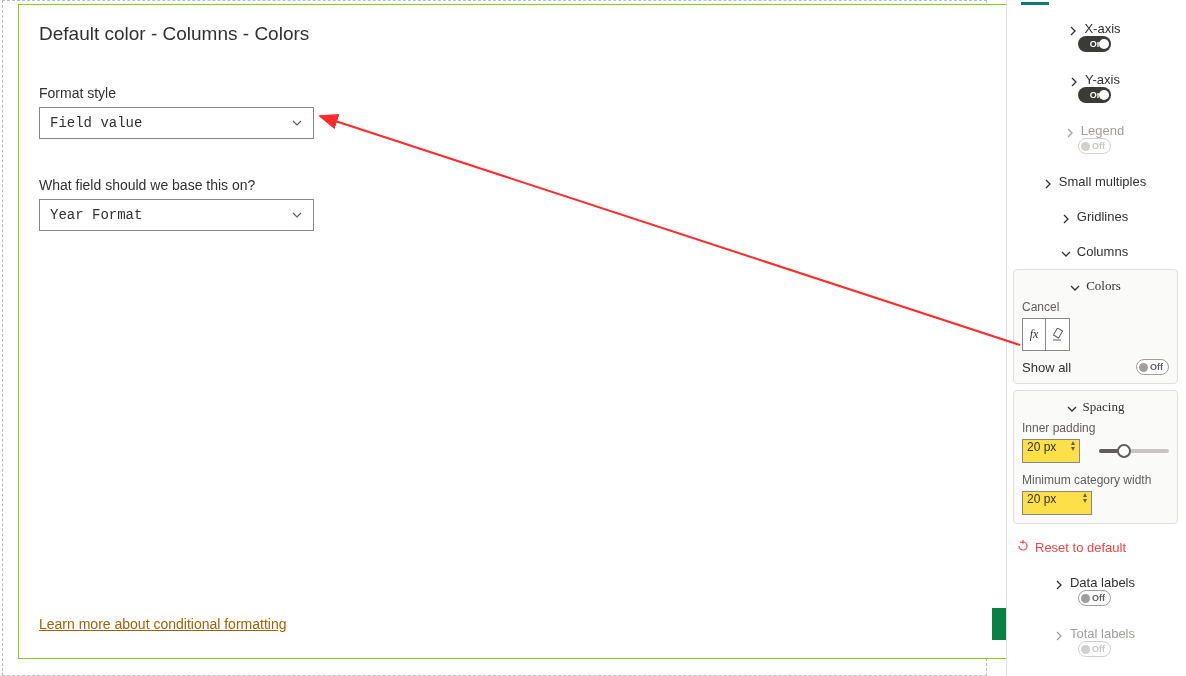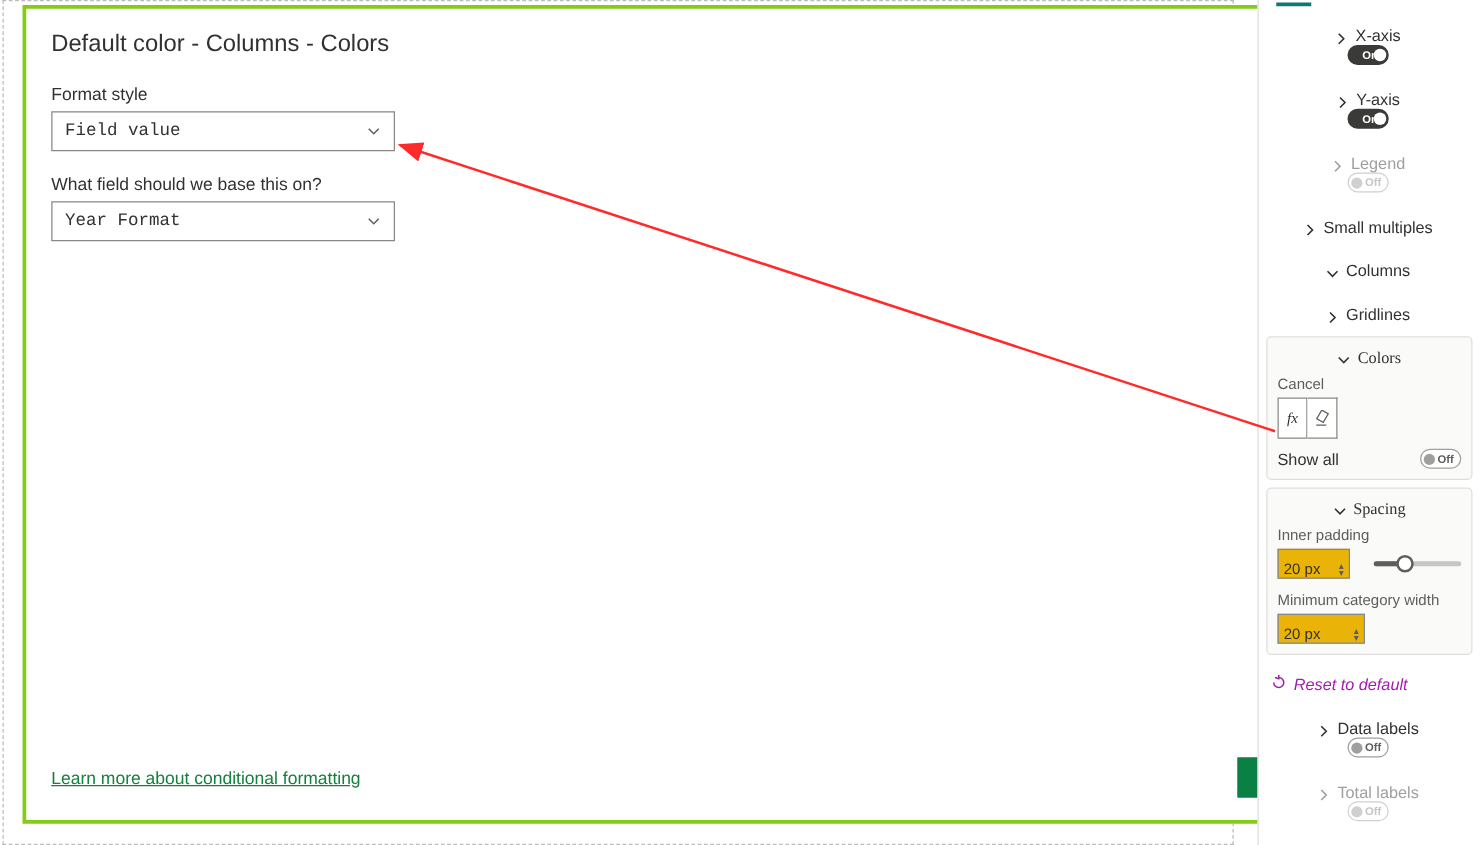--- a/index.html
+++ b/index.html
@@ -22,21 +22,21 @@
     height: 676px;
     border: 1px dashed #bbb;
     background: #fff;
   }
   .dialog {
     position: absolute;
     left: 18px;
     top: 4px;
     width: 1141px;
     height: 655px;
-    border: 3px solid #84cc16;
+    border: 1px solid #84cc16;
     background: #fff;
     padding: 18px 20px;
     display: flex;
     flex-direction: column;
   }
   .dialog-header {
     display: flex;
     justify-content: space-between;
     align-items: center;
     margin-bottom: 20px;
@@ -50,20 +50,21 @@
     width: 16px;
     height: 16px;
     cursor: pointer;
     color: #605e5c;
   }
   .close-x svg { width:16px; height:16px; }
   .form-label {
     font-size: 14px;
     color: #323130;
     margin-bottom: 6px;
+    margin-top: 20px;
   }
   .sel {
     width: 275px;
     height: 32px;
     border: 1px solid #8a8886;
     display: flex;
     align-items: center;
     justify-content: space-between;
     padding: 0 10px;
     margin-bottom: 18px;
@@ -72,21 +73,21 @@
     font-family: Liberation Mono, monospace;
   }
   .sel .chev { width:12px; height:12px; color:#605e5c; }
   .dialog-footer {
     margin-top: auto;
     display: flex;
     align-items: center;
     justify-content: space-between;
   }
   .learn-link {
-    color: #15803d;
+    color: #a16207;
     text-decoration: underline;
     font-size: 14px;
     cursor: pointer;
   }
   .btnrow { display:flex; gap:10px; }
   .btn {
     min-width: 62px;
     height: 32px;
     display:flex;
     align-items:center;
@@ -154,32 +155,32 @@
   .fx-btn {
     width:24px; height:33px; border:1px solid #8a8886;
     display:flex; align-items:center; justify-content:center;
     font-size:12px; font-style:italic; font-family: "Times New Roman", serif;
     cursor:pointer; background:#fff;
   }
   .fx-btn + .fx-btn { border-left:none; }
   .row-between { display:flex; align-items:center; justify-content:space-between; }
   .num-input {
     width: 58px; height: 24px; border:1px solid #8a8886;
-    display:flex; align-items:flex-end; justify-content:space-between;
-    padding:0 4px; font-size:12px; background:#eab308;
+    display:flex; align-items:flex-start; justify-content:space-between;
+    padding:0 4px; font-size:12px; background:#fde047;
   }
   .spinners { display:flex; flex-direction:column; line-height:6px; font-size:8px; color:#605e5c;}
   .slider {
     position:relative; width:70px; height:4px; background:#c8c6c4; border-radius:2px;
   }
   .slider-fill { position:absolute; left:0; top:0; height:4px; background:#605e5c; border-radius:2px; width:35%;}
   .slider-thumb { position:absolute; top:-5px; left:35%; width:14px; height:14px; border-radius:50%; background:#fff; border:2px solid #605e5c; margin-left:-7px;}
   .reset-row {
     display:flex; align-items:center; gap:6px;
-    padding:10px 10px; color:#a21caf; font-size:13px; cursor:pointer;font-style:italic;
+    padding:10px 10px; color:#ef4444; font-size:13px; cursor:pointer;
   }
   .reset-row svg { width:12px; height:12px; }
 
   
   .annotation {
     position:absolute;
     left:0; top:0;
     width:1186px; height:676px;
     pointer-events:none;
     z-index:10;
@@ -270,32 +271,32 @@
       <span class="chev"><svg viewBox="0 0 10 10">
             <polyline points="3,1 7,5 3,9" fill="none" stroke="currentColor" stroke-width="1.3"></polyline>
           </svg></span>
       <span>Small multiples</span>
     </div>
   </div>
 
   <div class="sec">
     <div class="sec-left">
       <span class="chev"><svg viewBox="0 0 10 10">
+            <polyline points="3,1 7,5 3,9" fill="none" stroke="currentColor" stroke-width="1.3"></polyline>
+          </svg></span>
+      <span>Gridlines</span>
+    </div>
+  </div>
+
+  <div class="sec">
+    <div class="sec-left">
+      <span class="chev"><svg viewBox="0 0 10 10">
             <polyline points="1,3 5,7 9,3" fill="none" stroke="currentColor" stroke-width="1.3"></polyline>
           </svg></span>
       <span>Columns</span>
-    </div>
-  </div>
-
-  <div class="sec">
-    <div class="sec-left">
-      <span class="chev"><svg viewBox="0 0 10 10">
-            <polyline points="3,1 7,5 3,9" fill="none" stroke="currentColor" stroke-width="1.3"></polyline>
-          </svg></span>
-      <span>Gridlines</span>
     </div>
   </div>
 
   <div class="sub-panel">
     <div class="sec" style="padding:0 0 6px 0;">
       <div class="sec-left">
         <span class="chev"><svg viewBox="0 0 10 10">
               <polyline points="1,3 5,7 9,3" fill="none" stroke="currentColor" stroke-width="1.3"></polyline>
             </svg></span>
         <span>Colors</span>

